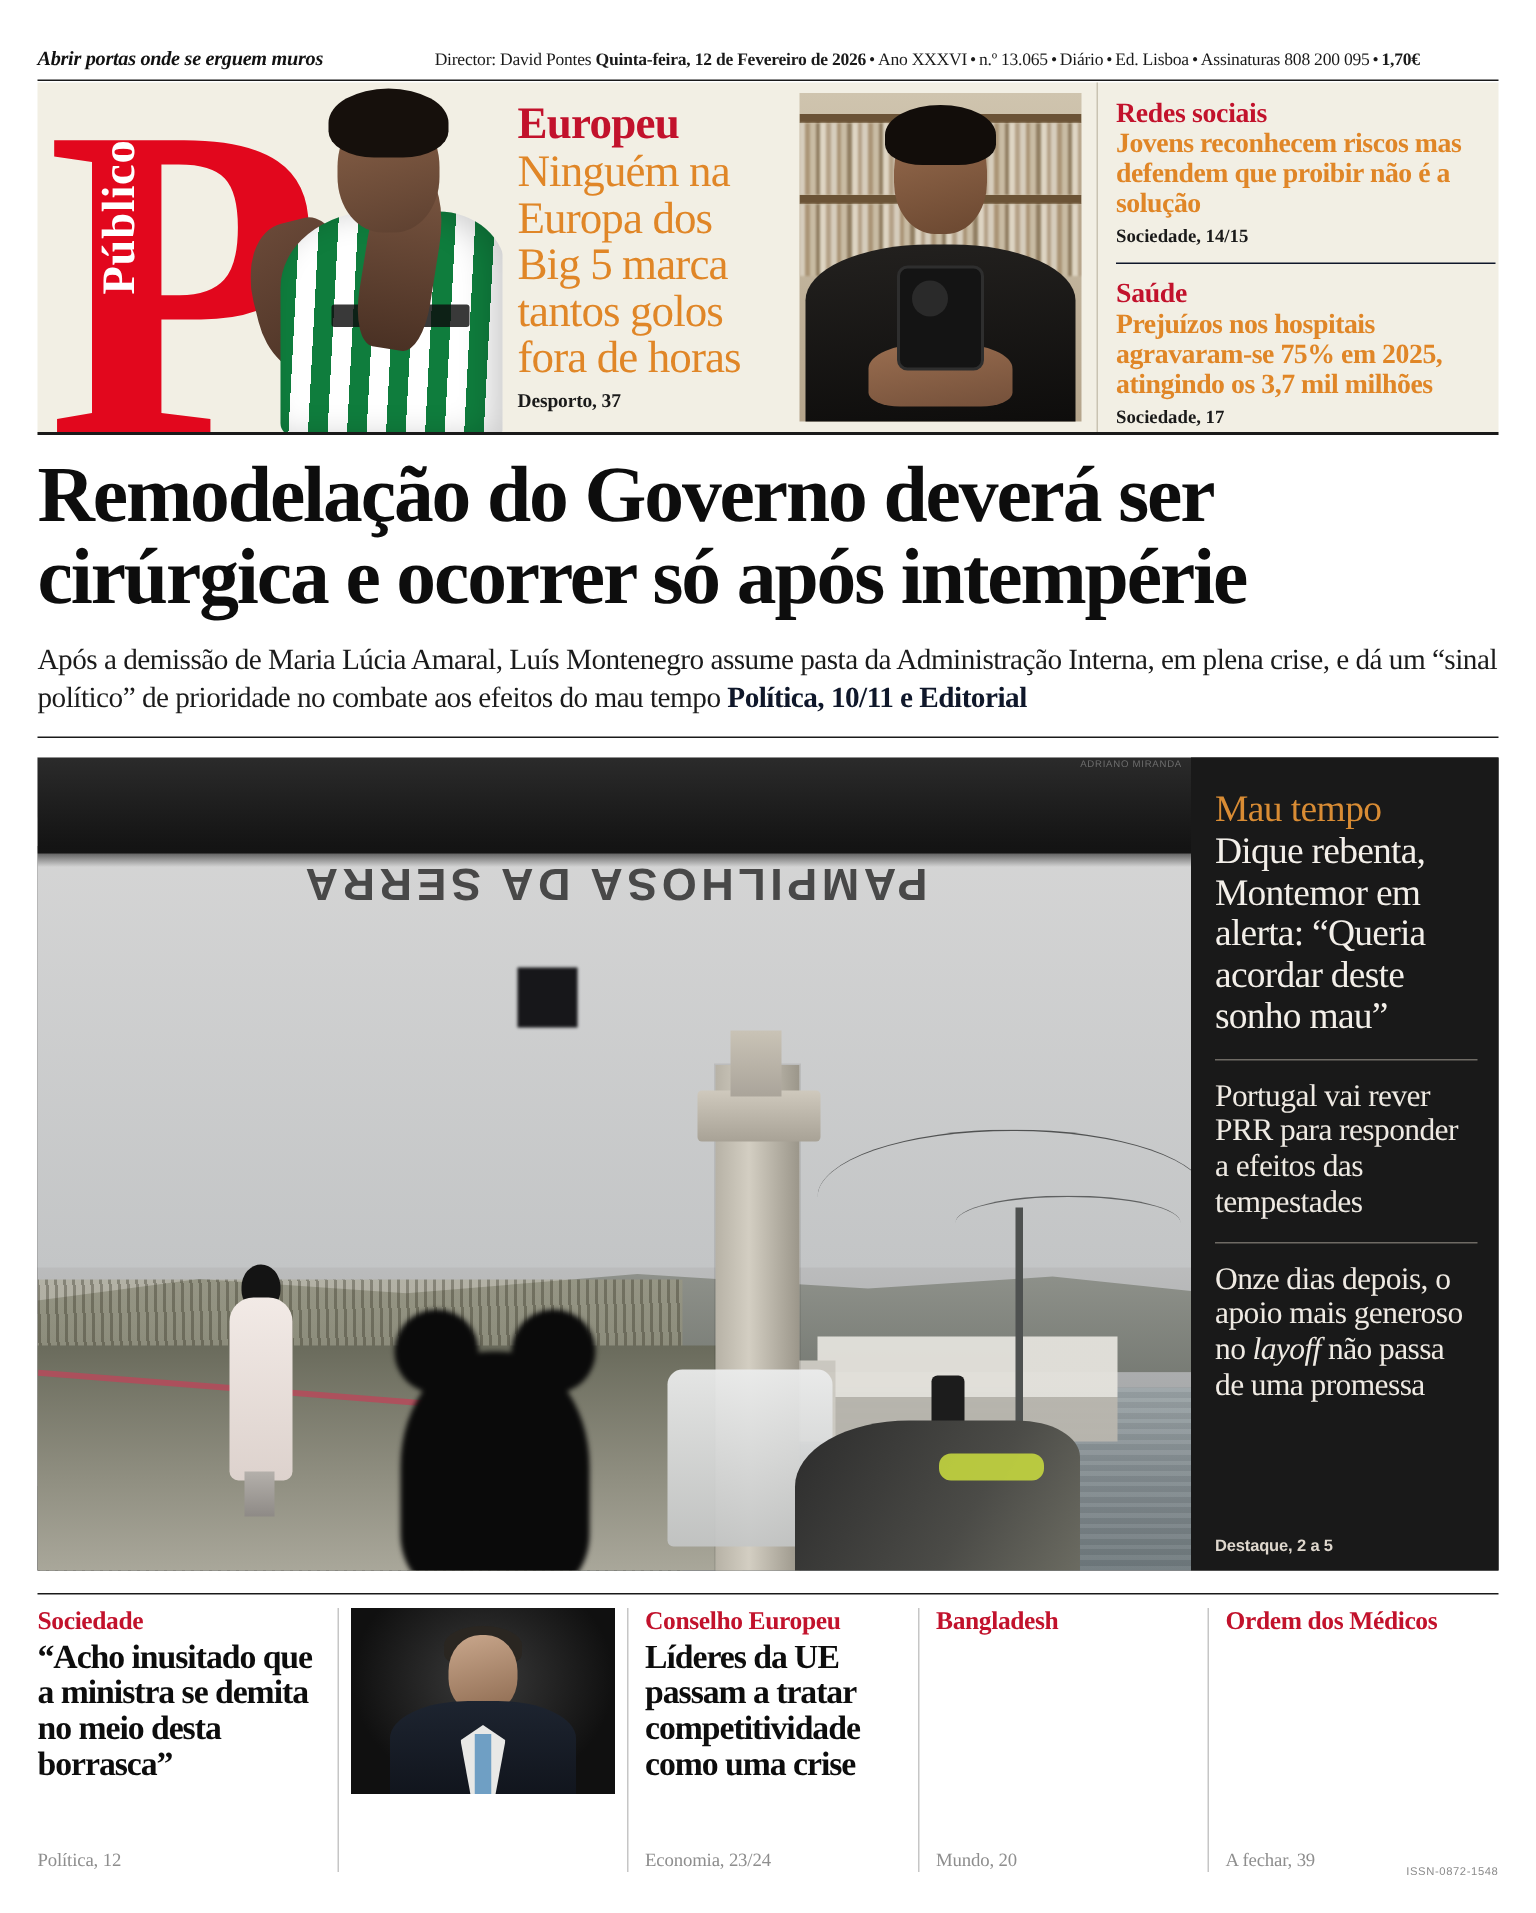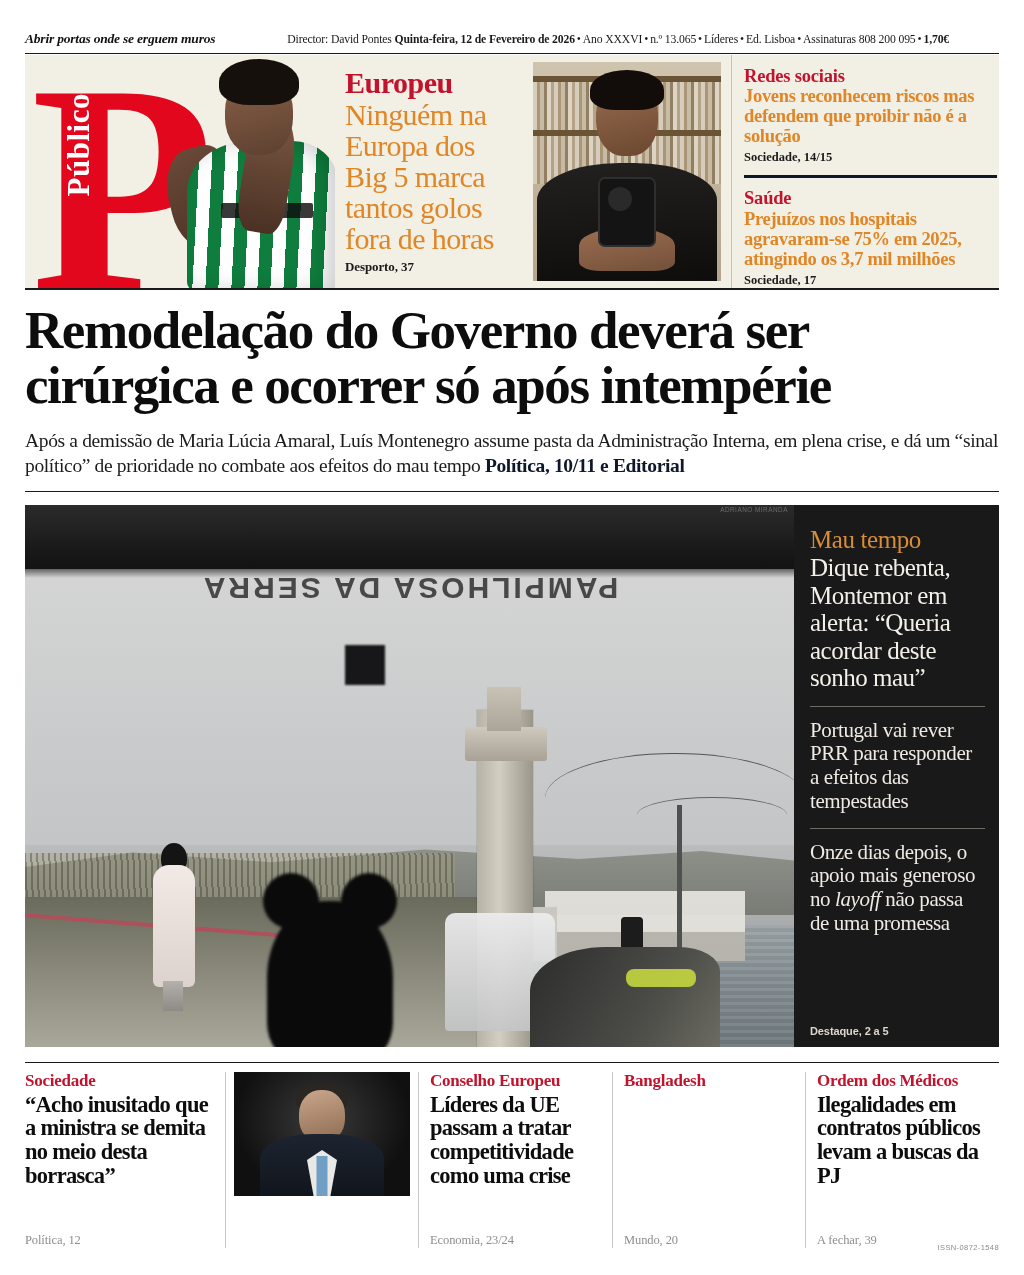--- a/index.html
+++ b/index.html
@@ -260,21 +260,21 @@
 
   
   .right-ears {
     flex: 1;
     border-left: 1px solid #c9c3b2;
     padding: 12px 2px 6px 12px;
     display: flex;
     flex-direction: column;
   }
   .ear { }
-  .ear + .ear { margin-top: 10px; padding-top: 11px; border-top: 3px solid #0f172a; }
+  .ear + .ear { margin-top: 10px; padding-top: 11px; border-top: 1px solid #0f172a; }
   .ear-kicker {
     font-family: "Liberation Serif", serif;
     font-weight: bold;
     color: #c2122c;
     font-size: 18.5px;
     line-height: 1.05;
     letter-spacing: -0.2px;
   }
   .ear-head {
     font-family: "Liberation Serif", serif;
@@ -696,21 +696,21 @@
 </head>
 <body>
 
 <div class="page">
 
   <div class="top-bar">
     <div class="slogan">Abrir portas onde se erguem muros</div>
     <div class="masthead-meta">
       <span>Director:</span>
       <span>David Pontes</span>
-      <b>Quinta-feira, 12 de Fevereiro de 2026</b><span class="bullet">•</span><span>Ano XXXVI</span><span class="bullet">•</span><span>n.º 13.065</span><span class="bullet">•</span><span>Líderes</span><span class="bullet">•</span><span>Ed. Lisboa</span><span class="bullet">•</span><span>Assinaturas 808 200 095</span><span class="bullet">•</span><b>1,70€</b>
+      <b>Quinta-feira, 12 de Fevereiro de 2026</b><span class="bullet">•</span><span>Ano XXXVI</span><span class="bullet">•</span><span>n.º 13.065</span><span class="bullet">•</span><span>Diário</span><span class="bullet">•</span><span>Ed. Lisboa</span><span class="bullet">•</span><span>Assinaturas 808 200 095</span><span class="bullet">•</span><b>1,70€</b>
     </div>
   </div>
 
   <div class="flag-zone">
 
     <div class="logo-block">
       <div class="big-p">P</div>
       <div class="logo-word">Público</div>
       <div class="player-photo">
         <div class="arm"></div>
@@ -835,19 +835,18 @@
       <div class="bref">Economia, 23/24</div>
     </div>
 
     <div class="bcol bcol-bd">
       <div class="bkicker">Bangladesh</div>
       <div class="bref">Mundo, 20</div>
     </div>
 
     <div class="bcol bcol-om">
       <div class="bkicker">Ordem dos Médicos</div>
-      <div class="bhead">Ilegalidades em contratos públicos levam a buscas da PJ</div>
       <div class="bref">A fechar, 39</div>
       <div class="issn">ISSN-0872-1548</div>
     </div>
   </div>
 
 </div>
 
 </body></html>

